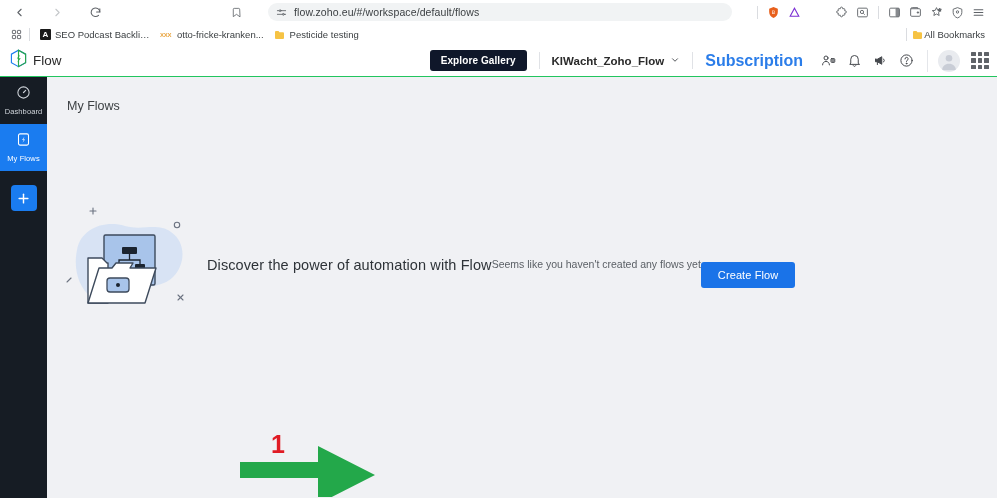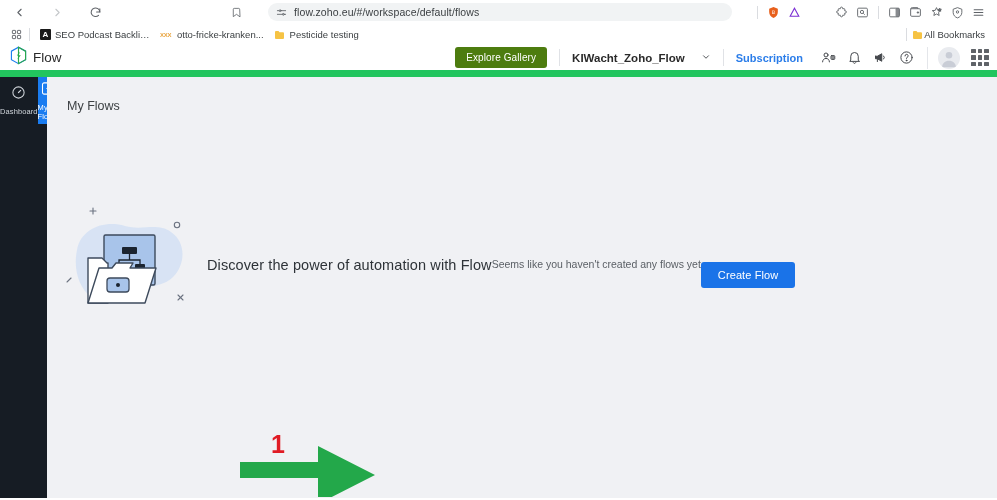--- a/index.html
+++ b/index.html
@@ -65,36 +65,36 @@
   .favicon-xxx {
     font-size: 6px; font-weight: bold; color: #e8a33d;
     letter-spacing: -0.3px; flex: none; width: 13px;
   }
   .favicon-folder { flex: none; display: flex; align-items: center; }
   .bm-right { margin-left: auto; display: flex; align-items: center; padding-right: 4px; }
 
   
   .flow-header {
     height: 32px; background: #ffffff; display: flex; align-items: center;
-    padding: 0 8px 0 10px; border-bottom: 7px solid #22c55e;
+    padding: 0 8px 0 10px; border-bottom: 1px solid #22c55e;
   }
   .flow-logo { display: flex; align-items: center; gap: 6px; }
   .flow-logo-text { font-size: 13.5px; color: #2a2a2a; font-weight: 400; }
   .hdr-right { margin-left: auto; display: flex; align-items: center; }
   .explore-btn {
-    background: #4d7c0f; color: #fff; font-size: 10px; font-weight: normal;
+    background: #0f172a; color: #fff; font-size: 10px; font-weight: bold;
     border: none; border-radius: 3px; padding: 5px 11px; cursor: pointer;
     letter-spacing: 0.1px;
   }
   .hdr-div { width: 1px; height: 17px; background: #e0e2e6; margin: 0 12px; }
   .workspace {
-    display: flex; align-items: center; gap: 16px; font-size: 11.5px;
+    display: flex; align-items: center; gap: 6px; font-size: 11.5px;
     color: #2a2a2a; cursor: pointer; font-weight: bold;
   }
-  .subscription { font-size: 11px; color: #2b7de9; cursor: pointer; font-weight: bold; }
+  .subscription { font-size: 16px; color: #2b7de9; cursor: pointer; font-weight: bold; }
   .hdr-icons { display: flex; align-items: center; gap: 4px; margin-left: 14px; }
   .hdr-icon {
     width: 22px; height: 22px; display: flex; align-items: center;
     justify-content: center; color: #45484d; cursor: pointer;
   }
   .avatar-wrap {
     margin-left: 10px; padding-left: 10px; border-left: 1px solid #e4e6ea;
     display: flex; align-items: center;
   }
   .avatar {
@@ -105,21 +105,21 @@
     margin-left: 11px; width: 18px; height: 18px;
     display: grid; grid-template-columns: repeat(3, 1fr);
     grid-template-rows: repeat(3, 1fr); gap: 2px; cursor: pointer;
   }
   .grid-apps i { background: #5f6368; border-radius: 0.5px; display: block; }
 
   
   .app-body { display: flex; height: 421px; }
   .sidebar {
     width: 47px; background: #161c24; flex: none;
-    display: flex; flex-direction: row; align-items: stretch;
+    display: flex; flex-direction: column; align-items: stretch;
   }
   .side-item {
     height: 47px; display: flex; flex-direction: column; align-items: center;
     justify-content: center; gap: 3px; cursor: pointer; color: #cfd4da;
   }
   .side-item.active { background: #1a7cf0; color: #ffffff; }
   .side-label { font-size: 7.5px; letter-spacing: 0.1px; }
   .side-add {
     margin: 14px auto 0; width: 26px; height: 26px; background: #1a7cf0;
     border-radius: 4px; display: flex; align-items: center;

